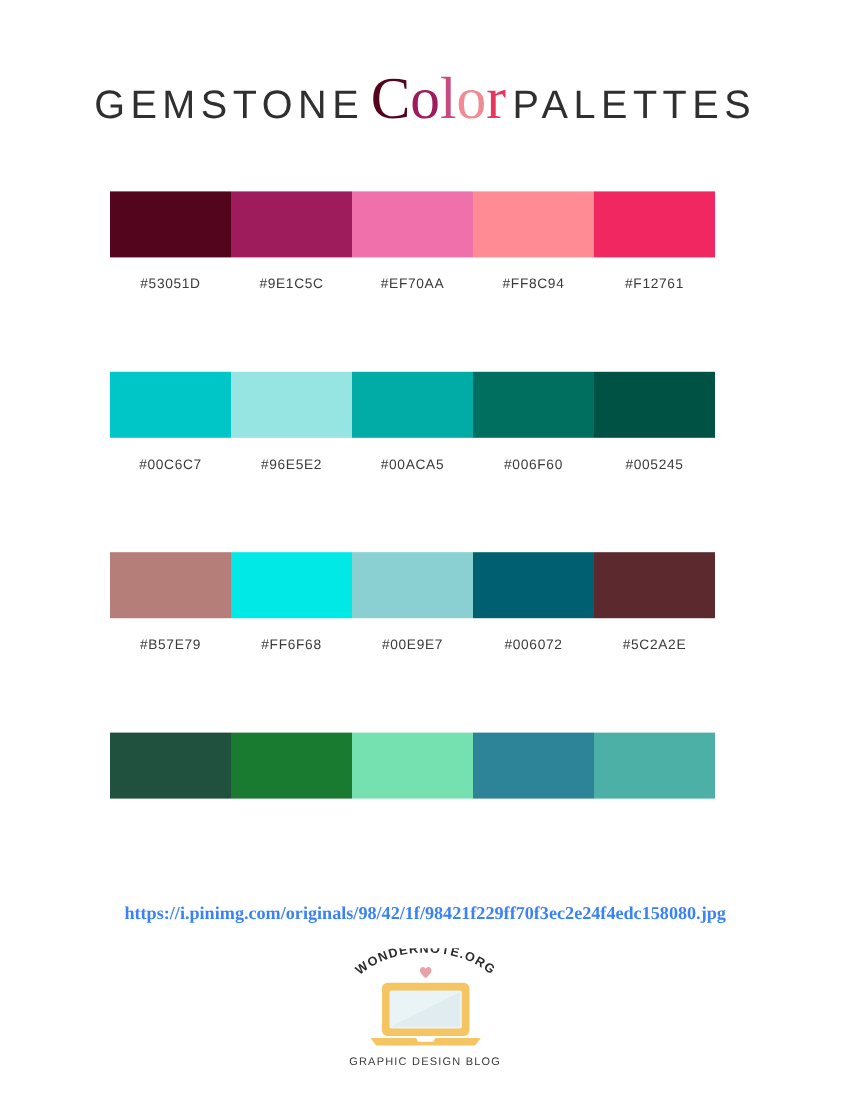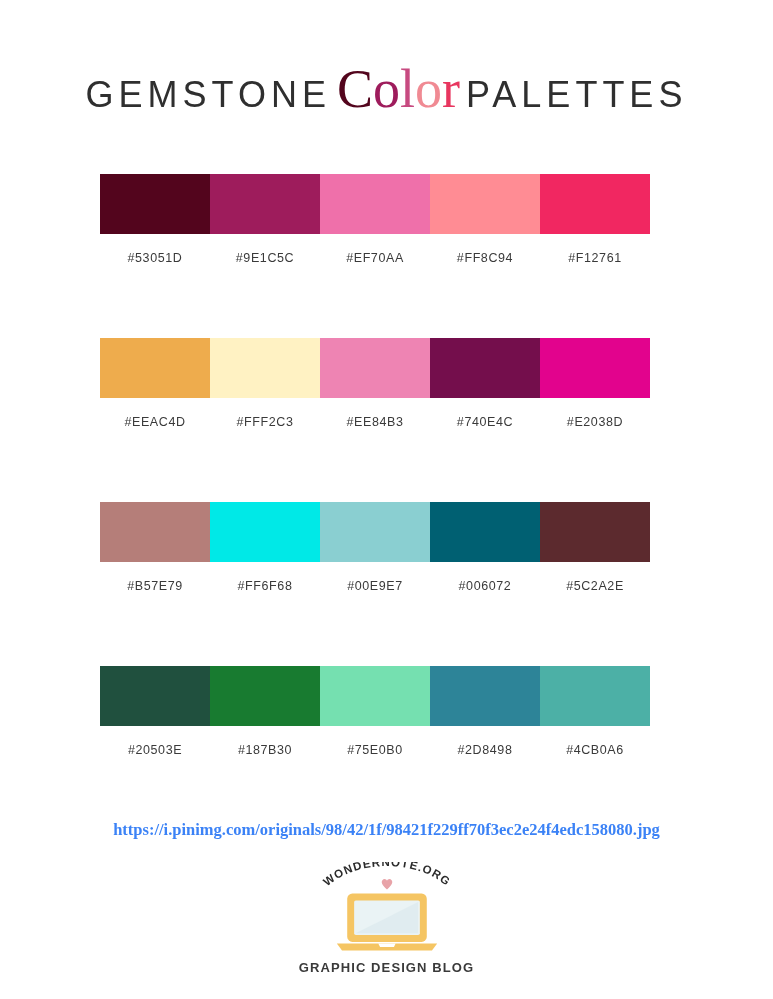--- a/index.html
+++ b/index.html
@@ -131,22 +131,22 @@
     position: absolute;
     top: 28px;
     left: 50%;
     transform: translateX(-50%);
     width: 104px;
     height: 64px;
   }
   .logo-tagline {
     margin-top: 6px;
     font-family: "Liberation Sans", sans-serif;
-    font-size: 13px;
-    font-weight: 700;
+    font-size: 10px;
+    font-weight: 400;
     letter-spacing: 1.1px;
     color: #3a3a3a;
     text-align: center;
   }
 </style>
 </head>
 <body>
 
 <div class="title">
   <span class="title-word">GEMSTONE</span><span class="title-script"><span style="color: rgb(83, 5, 29);">C</span><span style="color: rgb(158, 28, 92);">o</span><span style="color: rgb(199, 74, 128);">l</span><span style="color: rgb(240, 138, 147);">o</span><span style="color: rgb(232, 54, 95);">r</span></span><span class="title-word">PALETTES</span>
@@ -164,32 +164,32 @@
       <div class="label-strip">
         <div class="swatch-label">#53051D</div>
         <div class="swatch-label">#9E1C5C</div>
         <div class="swatch-label">#EF70AA</div>
         <div class="swatch-label">#FF8C94</div>
         <div class="swatch-label">#F12761</div>
       </div>
     </div>
     <div class="palette-row">
       <div class="swatch-strip">
-        <div class="swatch" style="background: rgb(238, 172, 77);"></div>
-        <div class="swatch" style="background: rgb(255, 242, 195);"></div>
-        <div class="swatch" style="background: rgb(238, 132, 179);"></div>
-        <div class="swatch" style="background: rgb(116, 14, 76);"></div>
-        <div class="swatch" style="background: rgb(226, 3, 141);"></div>
+        <div class="swatch" style="background: rgb(0, 198, 199);"></div>
+        <div class="swatch" style="background: rgb(150, 229, 226);"></div>
+        <div class="swatch" style="background: rgb(0, 172, 165);"></div>
+        <div class="swatch" style="background: rgb(0, 111, 96);"></div>
+        <div class="swatch" style="background: rgb(0, 82, 69);"></div>
       </div>
       <div class="label-strip">
-        <div class="swatch-label">#EEAC4D</div>
-        <div class="swatch-label">#FFF2C3</div>
-        <div class="swatch-label">#EE84B3</div>
-        <div class="swatch-label">#740E4C</div>
-        <div class="swatch-label">#E2038D</div>
+        <div class="swatch-label">#00C6C7</div>
+        <div class="swatch-label">#96E5E2</div>
+        <div class="swatch-label">#00ACA5</div>
+        <div class="swatch-label">#006F60</div>
+        <div class="swatch-label">#005245</div>
       </div>
     </div>
     <div class="palette-row">
       <div class="swatch-strip">
         <div class="swatch" style="background: rgb(181, 126, 121);"></div>
         <div class="swatch" style="background: rgb(0, 233, 231);"></div>
         <div class="swatch" style="background: rgb(138, 207, 209);"></div>
         <div class="swatch" style="background: rgb(0, 96, 114);"></div>
         <div class="swatch" style="background: rgb(92, 42, 46);"></div>
       </div>
@@ -201,27 +201,20 @@
         <div class="swatch-label">#5C2A2E</div>
       </div>
     </div>
     <div class="palette-row">
       <div class="swatch-strip">
         <div class="swatch" style="background: rgb(32, 80, 62);"></div>
         <div class="swatch" style="background: rgb(24, 123, 48);"></div>
         <div class="swatch" style="background: rgb(117, 224, 176);"></div>
         <div class="swatch" style="background: rgb(45, 132, 152);"></div>
         <div class="swatch" style="background: rgb(76, 176, 166);"></div>
-      </div>
-      <div class="label-strip">
-        <div class="swatch-label">#20503E</div>
-        <div class="swatch-label">#187B30</div>
-        <div class="swatch-label">#75E0B0</div>
-        <div class="swatch-label">#2D8498</div>
-        <div class="swatch-label">#4CB0A6</div>
       </div>
     </div>
   </div>
 
 <div class="source-url">https://i.pinimg.com/originals/98/42/1f/98421f229ff70f3ec2e24f4edc158080.jpg</div>
 
 <div class="logo">
   <div class="logo-mark">
 
     <svg class="logo-arc" viewBox="0 0 180 56">

